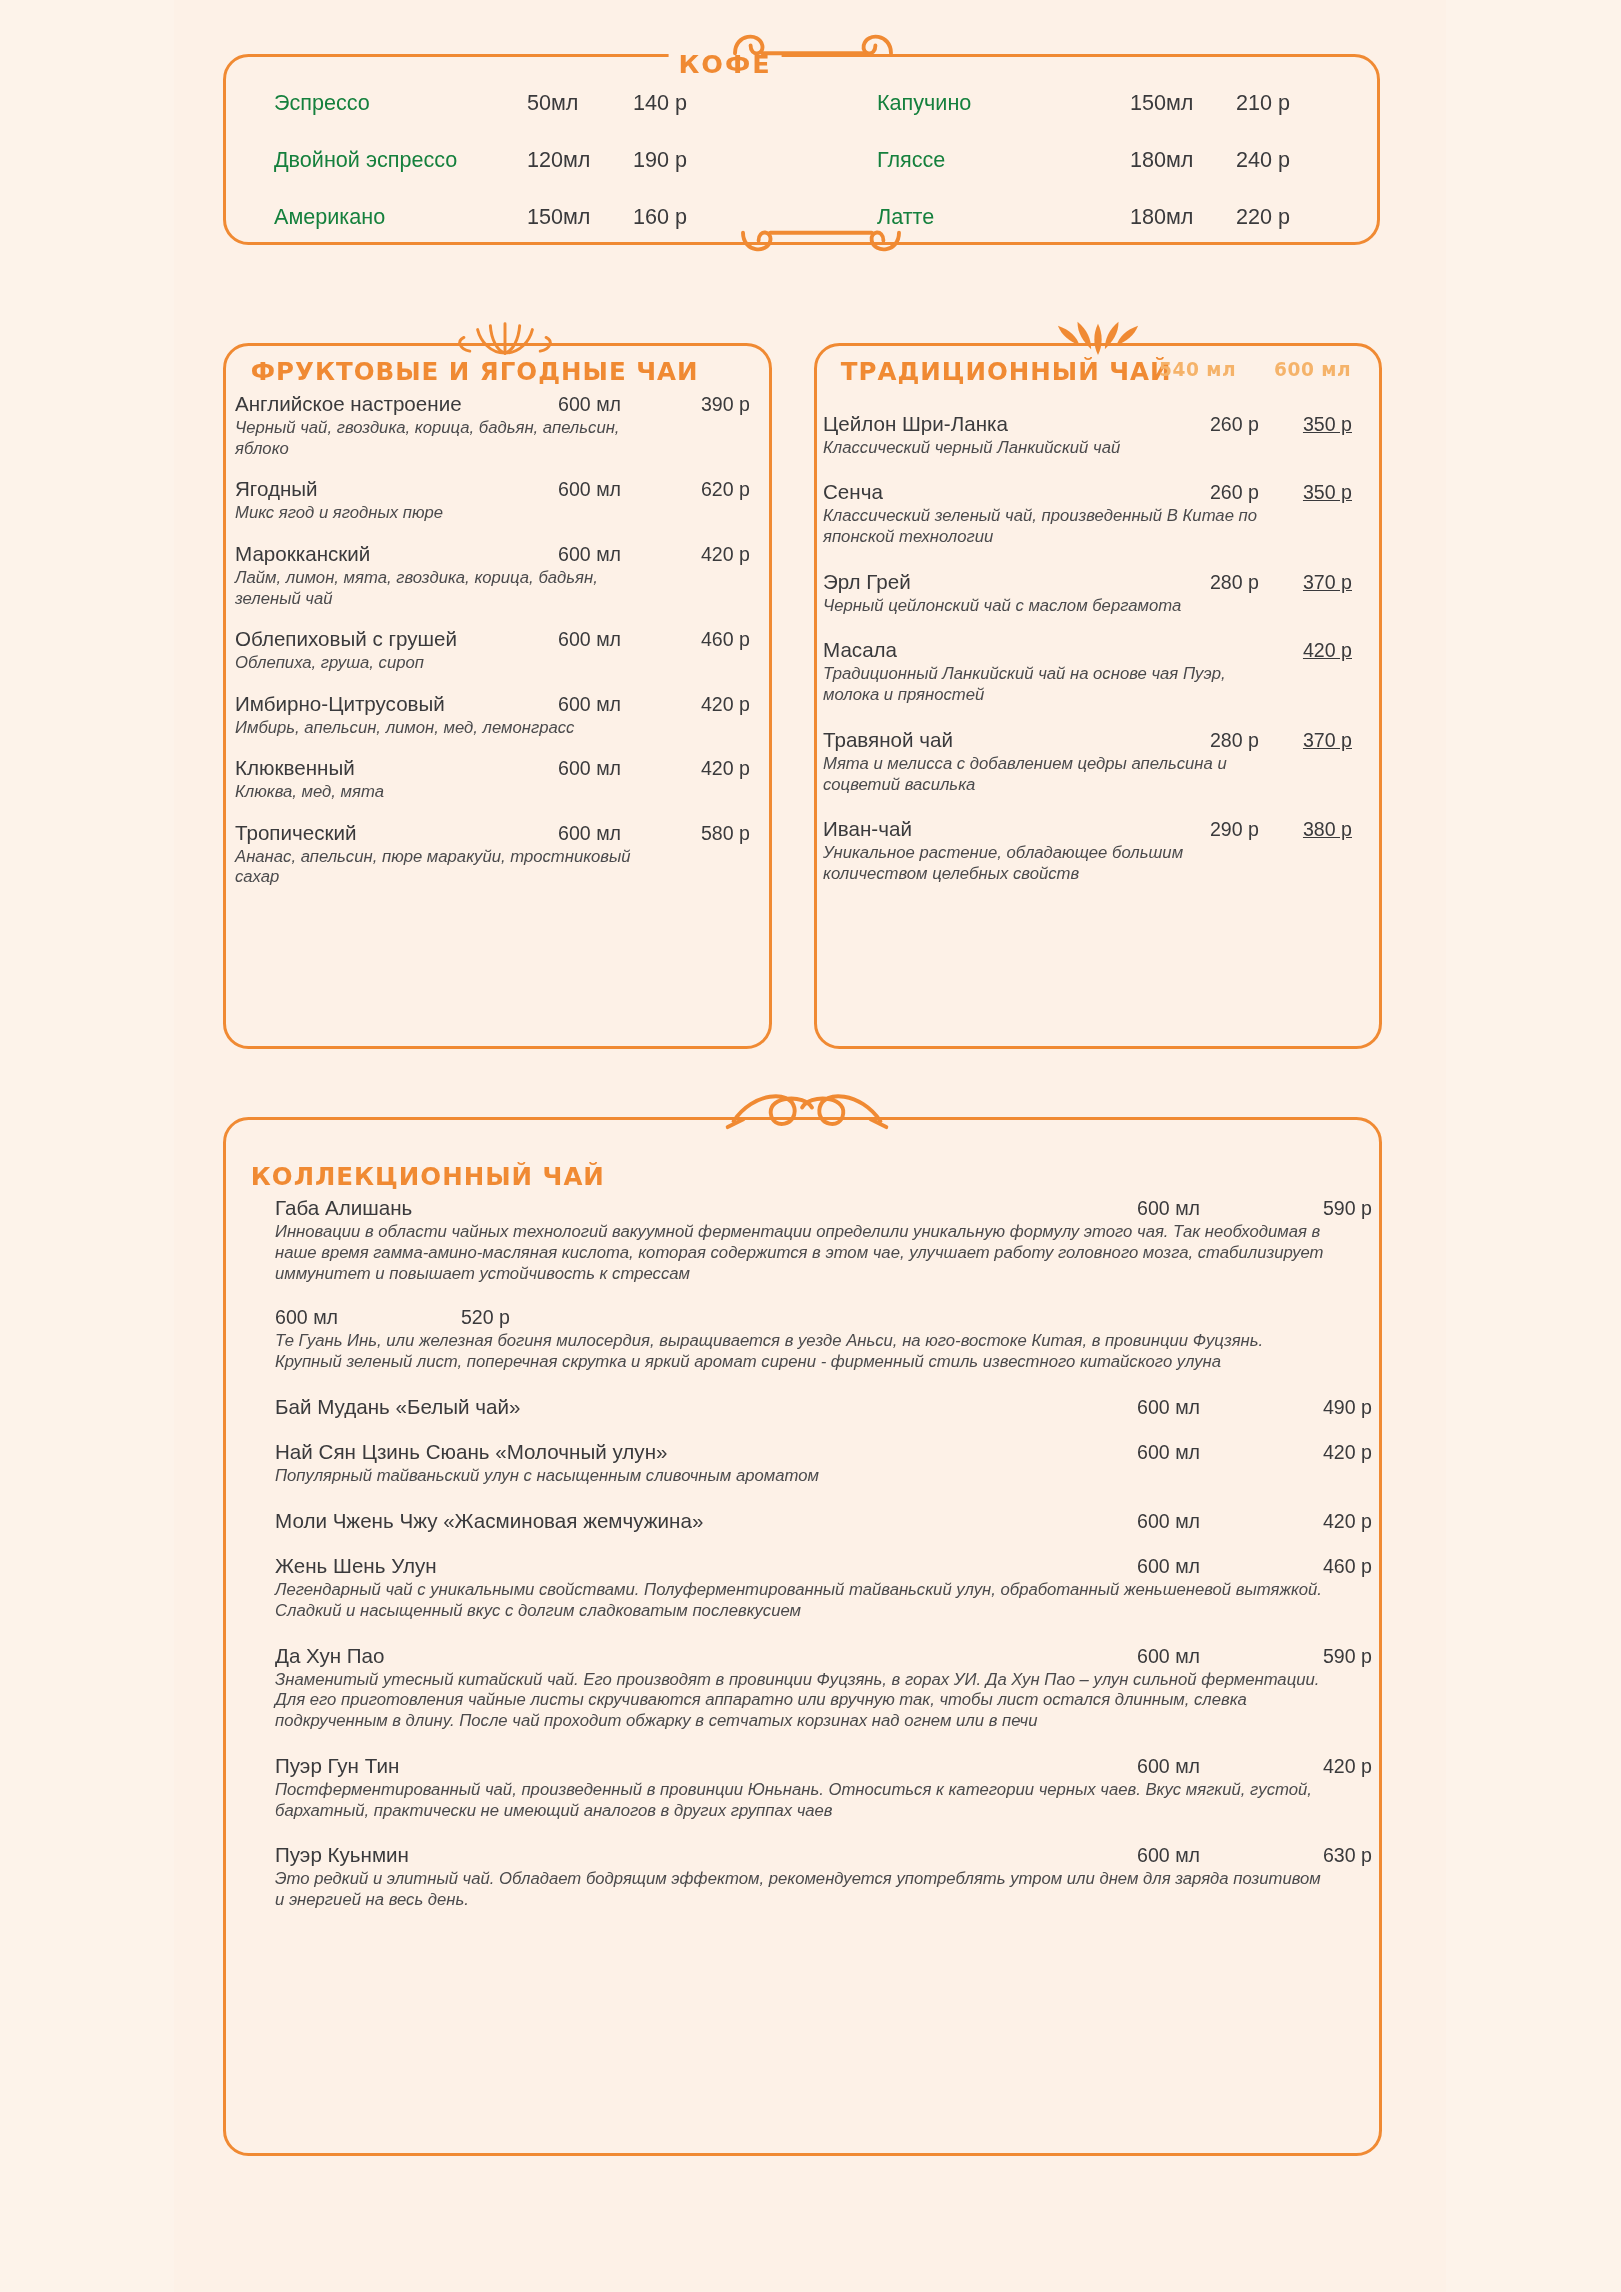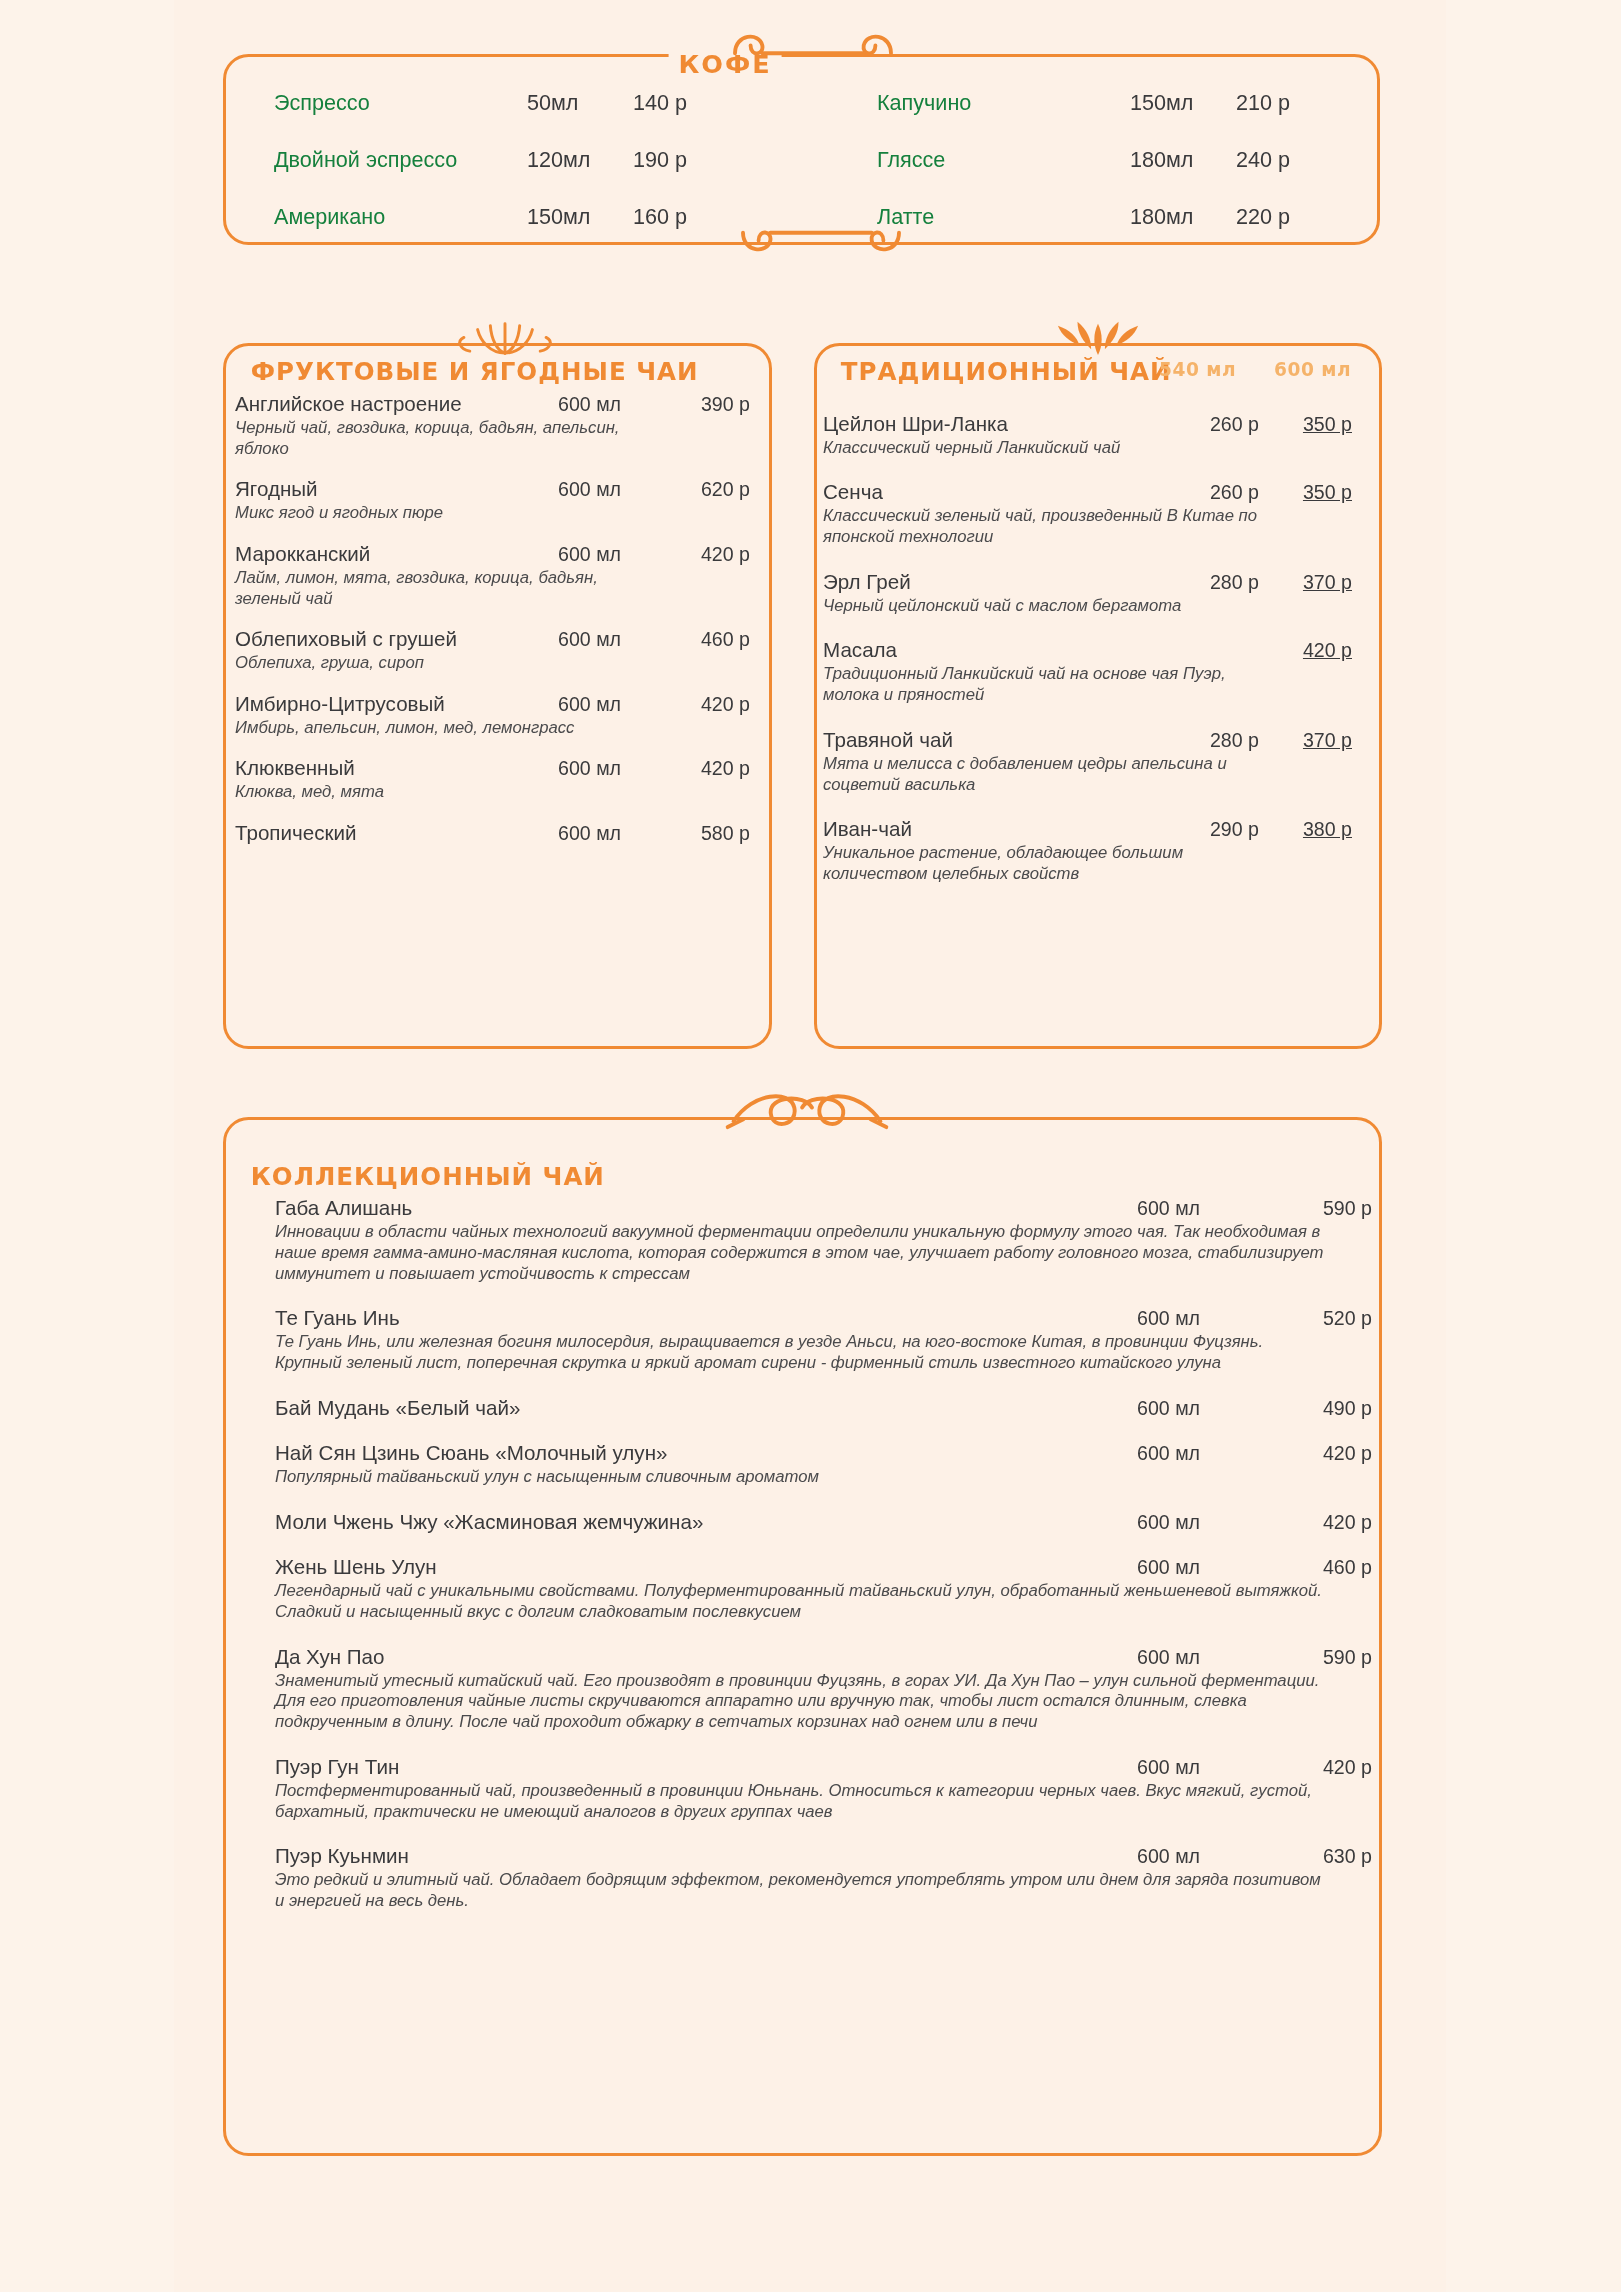--- a/index.html
+++ b/index.html
@@ -274,20 +274,21 @@
         <span class="tea-price">420 р</span>
       </div>
       <div class="tea-desc">Клюква, мед, мята</div>
     </div>
     <div class="tea-item">
       <div class="tea-head">
         <span class="tea-name">Тропический</span>
         <span class="tea-vol">600 мл</span>
         <span class="tea-price">580 р</span>
       </div>
+      <div class="tea-desc">Ананас, апельсин, пюре маракуйи, тростниковый сахар</div>
     </div>
   </div>
 
   <div class="frame" id="trad-frame"></div>
   <div class="sect-title" style="left:831px; top:357px;">Традиционный чай</div>
   <div class="trad-vol-hdr" id="trad-vol-350">540 мл</div>
   <div class="trad-vol-hdr" id="trad-vol-600">600 мл</div>
 
   <svg class="orn" id="orn-trad" width="108" height="45" viewBox="0 0 110 46">
     <g fill="#f08a33">
@@ -366,21 +367,20 @@
     <div class="tea-item">
       <div class="tea-head">
         <span class="tea-name">Габа Алишань</span>
         <span class="tea-vol">600 мл</span>
         <span class="tea-price">590 р</span>
       </div>
       <div class="tea-desc">Инновации в области чайных технологий вакуумной ферментации определили уникальную формулу этого чая.  Так необходимая в наше время гамма-амино-масляная кислота, которая содержится в этом чае, улучшает работу головного мозга, стабилизирует иммунитет и повышает устойчивость к стрессам</div>
     </div>
     <div class="tea-item">
       <div class="tea-head">
-        <span class="tea-name">Те Гуань Инь</span>
         <span class="tea-vol">600 мл</span>
         <span class="tea-price">520 р</span>
       </div>
       <div class="tea-desc">Те Гуань Инь, или железная богиня милосердия, выращивается в уезде Аньси, на юго-востоке Китая, в провинции Фуцзянь. Крупный зеленый лист, поперечная скрутка и яркий аромат сирени - фирменный стиль известного китайского улуна</div>
     </div>
     <div class="tea-item">
       <div class="tea-head">
         <span class="tea-name">Бай Мудань «Белый чай»</span>
         <span class="tea-vol">600 мл</span>
         <span class="tea-price">490 р</span>

